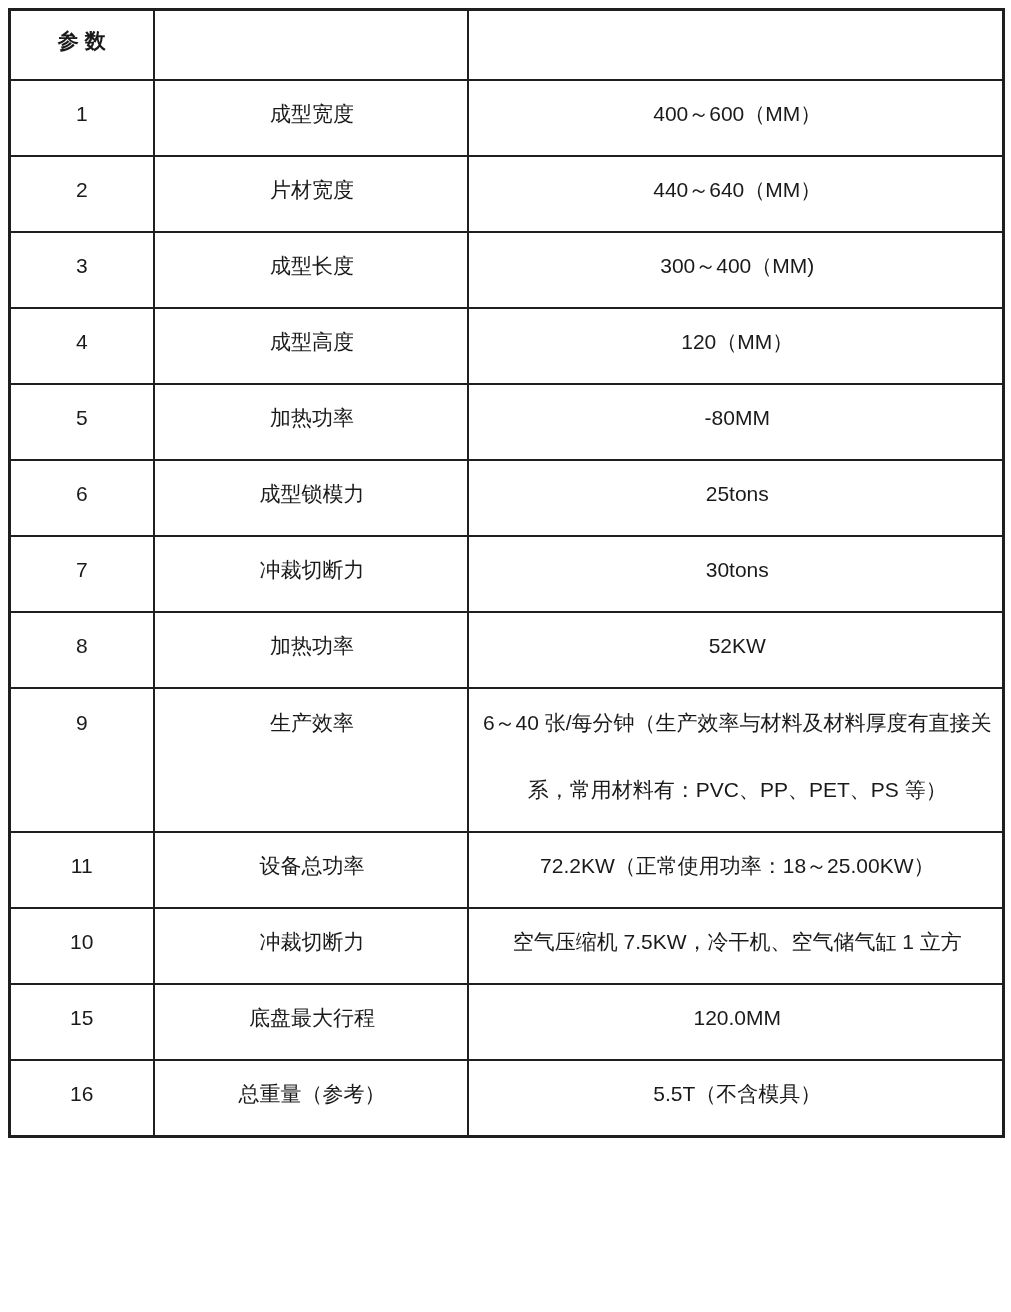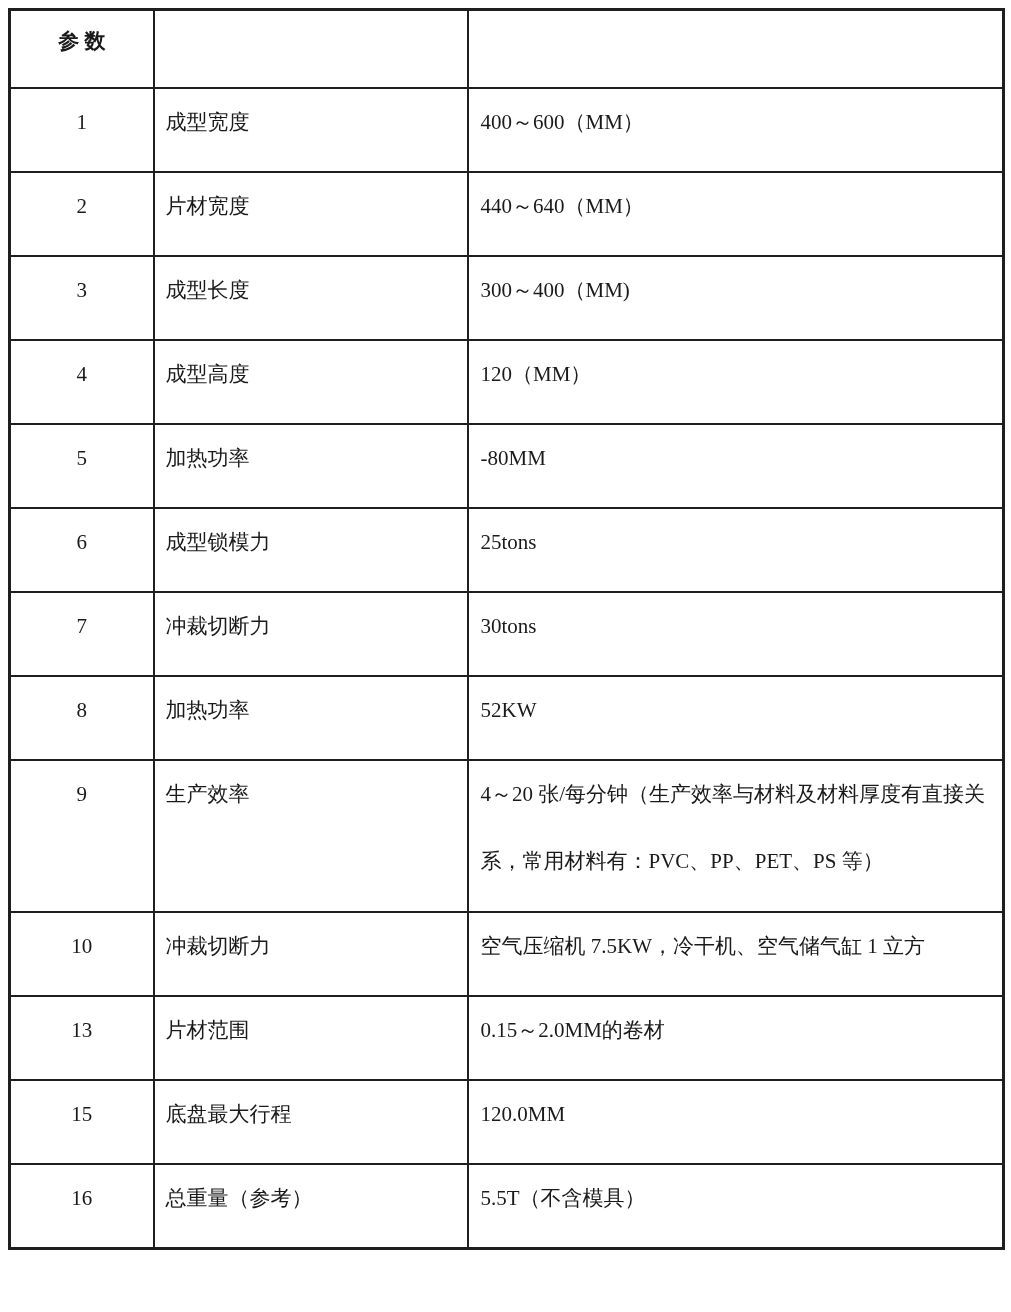--- a/index.html
+++ b/index.html
@@ -5,41 +5,41 @@
   html, body {
     margin: 0;
     padding: 0;
     background: #ffffff;
   }
   .page {
     position: relative;
     width: 1011px;
     height: 1288px;
     background: #ffffff;
-    font-family: Liberation Serif, serif;
+    font-family: Liberation Sans, sans-serif;
   }
   table.spec-table {
     position: absolute;
     left: 8px;
     top: 8px;
     width: 994px;
     border-collapse: collapse;
     table-layout: fixed;
     border: 3px solid #1f1f1f;
   }
   .spec-table th,
   .spec-table td {
     border: 2px solid #1f1f1f;
     vertical-align: top;
     font-size: 21px;
     color: #1a1a1a;
-    padding: 0 8px 16px 11px;
+    padding: 0 8px 8px 11px;
     overflow: hidden;
     font-weight: normal;
-    text-align: left;
+    text-align: center;
     background: #ffffff;
   }
   .spec-table th {
     height: 60px;
     line-height: 60px;
   }
   .spec-table td {
     height: 66px;
     line-height: 66px;
   }
@@ -114,31 +114,31 @@
     <td class="c3">30tons</td>
   </tr>
         <tr>
     <td class="c1">8</td>
     <td class="c2">加热功率</td>
     <td class="c3">52KW</td>
   </tr>
         <tr class="tall">
     <td class="c1">9</td>
     <td class="c2">生产效率</td>
-    <td class="c3">4～20 张/每分钟（生产效率与材料及材料厚度有直接关系，常用材料有：PVC、PP、PET、PS 等）</td>
+    <td class="c3">6～40 张/每分钟（生产效率与材料及材料厚度有直接关系，常用材料有：PVC、PP、PET、PS 等）</td>
+  </tr>
+        <tr>
+    <td class="c1">11</td>
+    <td class="c2">设备总功率</td>
+    <td class="c3">72.2KW（正常使用功率：18～25.00KW）</td>
   </tr>
         <tr>
     <td class="c1">10</td>
     <td class="c2">冲裁切断力</td>
     <td class="c3">空气压缩机 7.5KW，冷干机、空气储气缸 1 立方</td>
-  </tr>
-        <tr>
-    <td class="c1">13</td>
-    <td class="c2">片材范围</td>
-    <td class="c3">0.15～2.0MM的卷材</td>
   </tr>
         <tr>
     <td class="c1">15</td>
     <td class="c2">底盘最大行程</td>
     <td class="c3">120.0MM</td>
   </tr>
         <tr>
     <td class="c1">16</td>
     <td class="c2">总重量（参考）</td>
     <td class="c3">5.5T（不含模具）</td>

